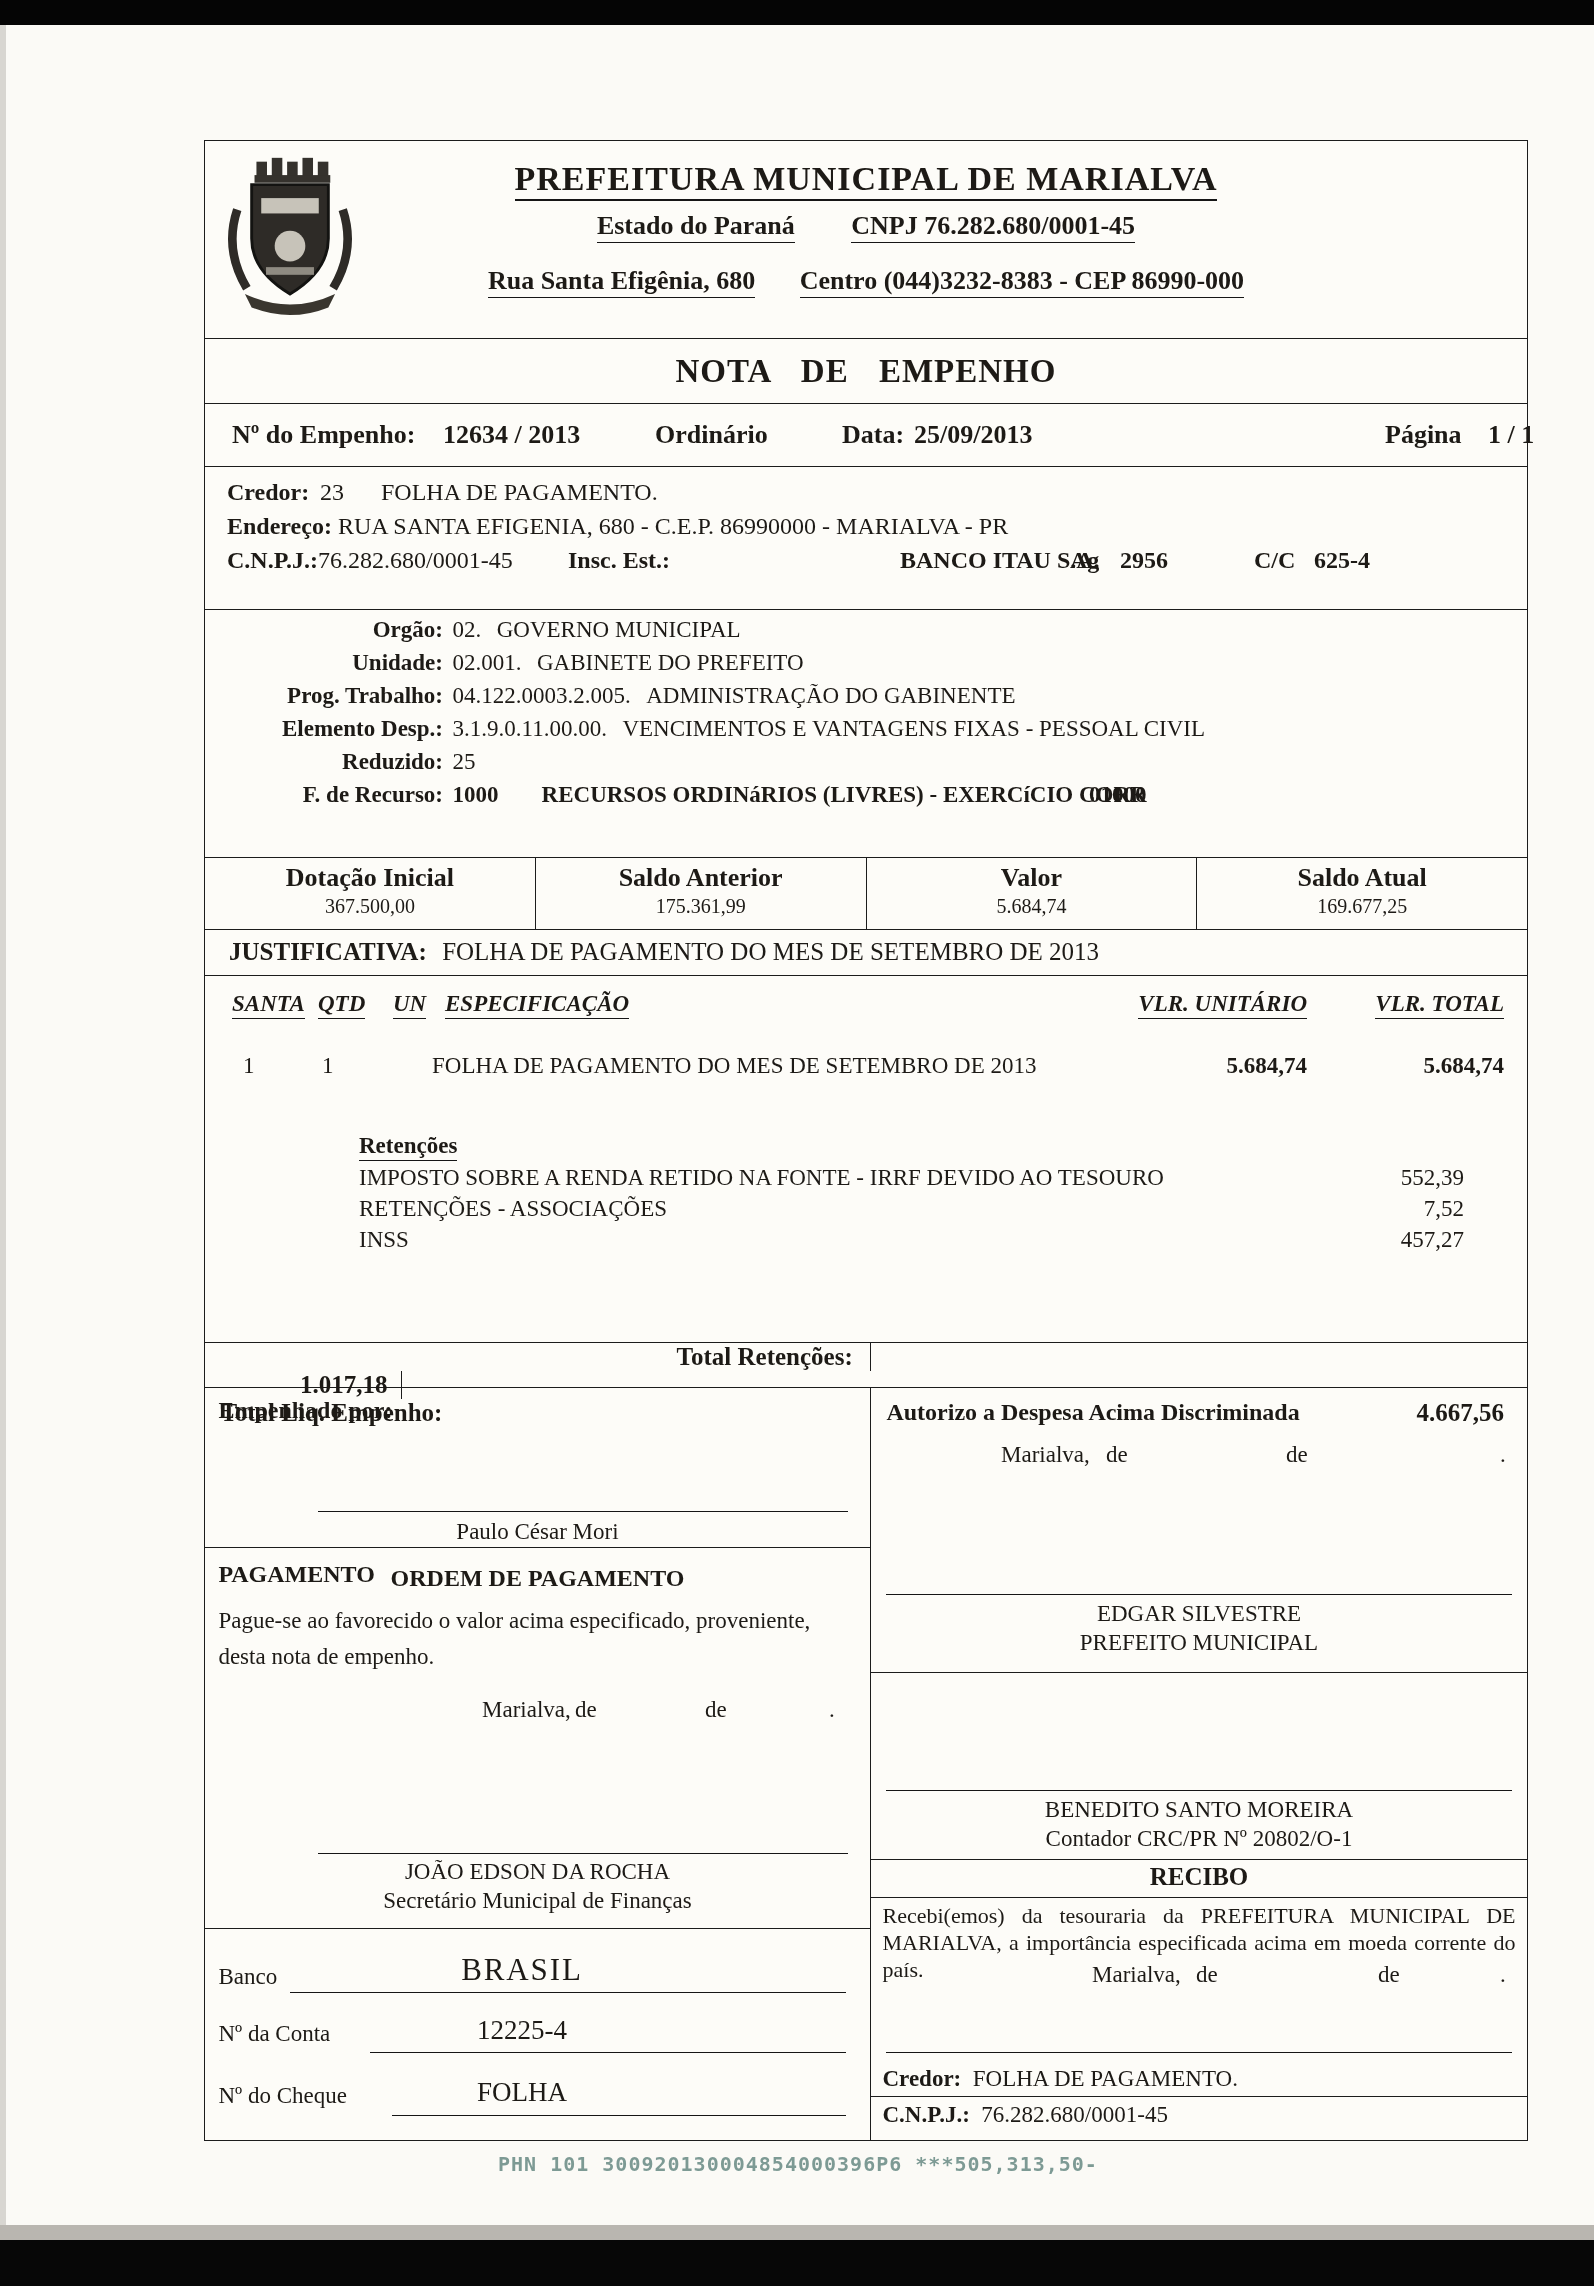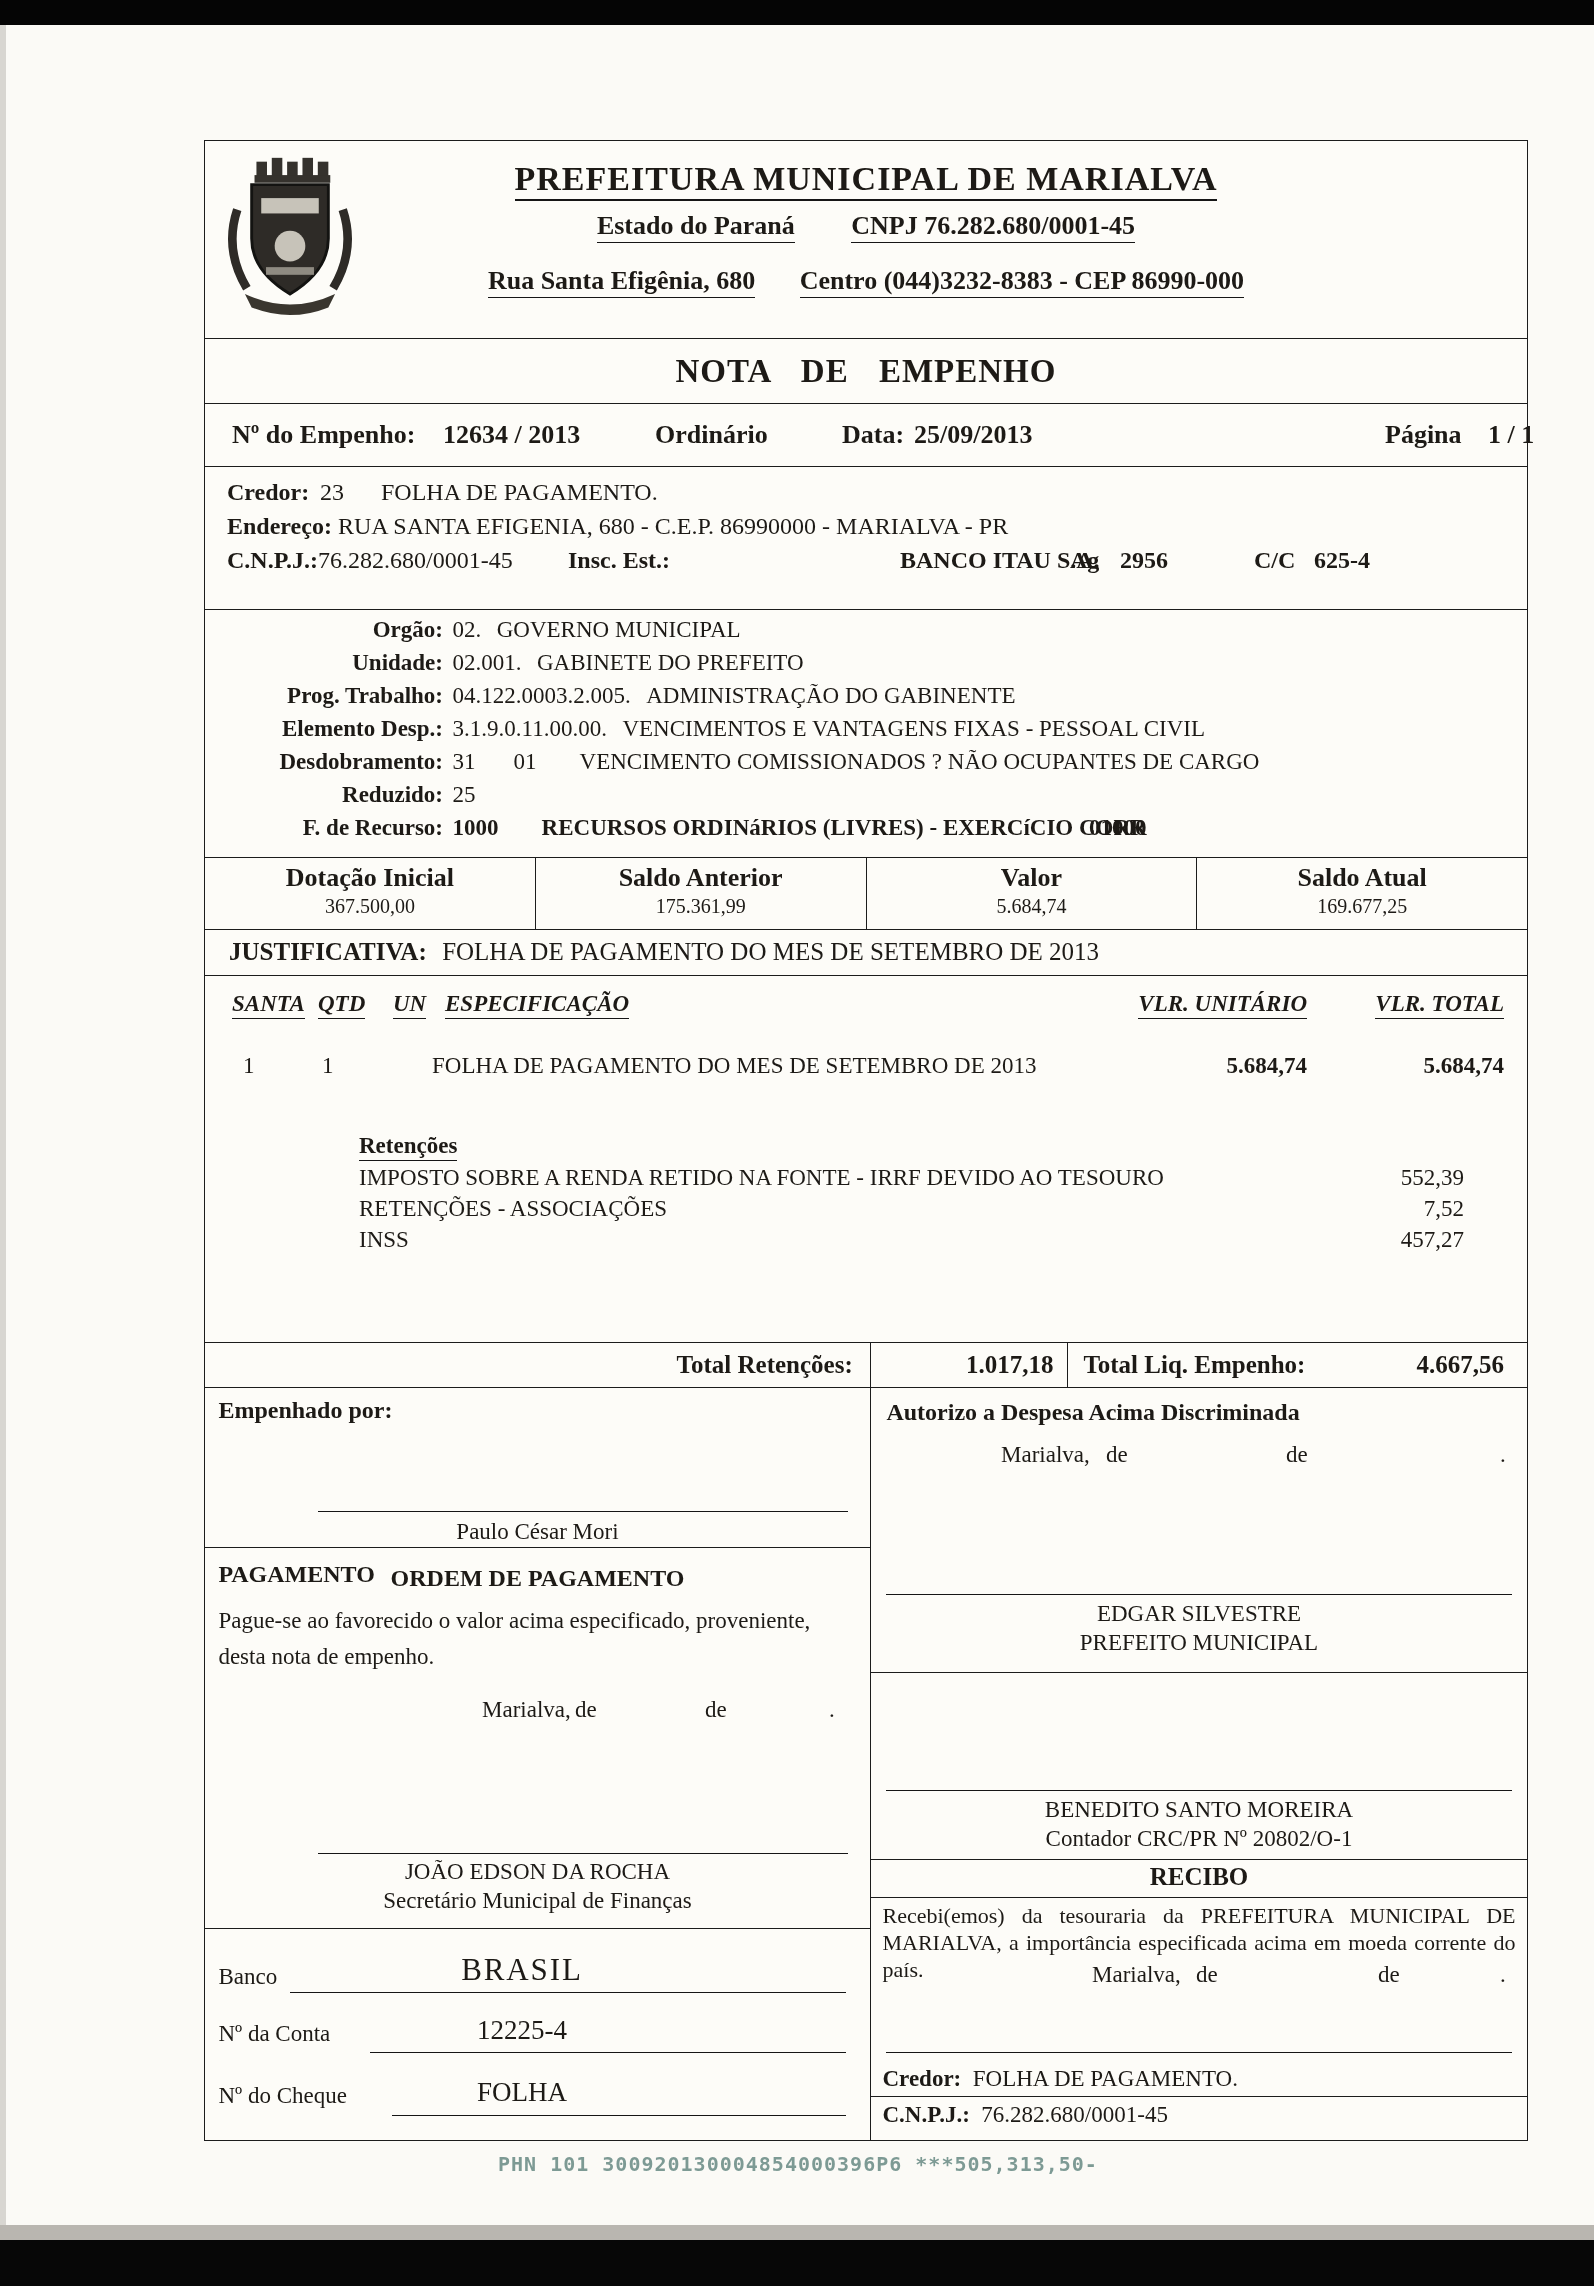--- a/index.html
+++ b/index.html
@@ -95,21 +95,21 @@
   .ith-item { left:27px; } .ith-qtd { left:113px; } .ith-un { left:188px; } .ith-spec { left:240px; }
   .ith-unit { right:220px; } .ith-total { right:23px; }
   .itv { top:77px; }
   .itv-item { left:38px; } .itv-qtd { left:117px; } .itv-spec { left:227px; }
   .itv-unit { right:220px; font-weight:bold; } .itv-total { right:23px; font-weight:bold; }
   .ret-title { left:154px; top:157px; font-weight:bold; border-bottom:1.9px solid #161616; padding-bottom:1px; }
   .ret-d1 { left:154px; top:189px;text-align:right; } .ret-d2 { left:154px; top:220px; } .ret-d3 { left:154px; top:251px; }
   .ret-v1 { right:63px; top:189px; } .ret-v2 { right:63px; top:220px; } .ret-v3 { right:63px; top:251px; }
 
   
-  .sec-totals { height:45px; display:flex; font-size:25px; font-weight:bold; }
+  .sec-totals { height:45px; display:flex; font-size:25px; font-weight:bold;flex-direction:column; }
   .tot-c1 { width:666px; border-right:1.9px solid #1c1c1c; display:flex; align-items:center; justify-content:flex-end; padding-right:17.3px; }
   .tot-c2 { width:197px; border-right:1.9px solid #1c1c1c; display:flex; align-items:center; justify-content:flex-end; padding-right:13.4px; }
   .tot-c3 { flex:1; display:flex; align-items:center; justify-content:space-between; padding:0 23px 0 15.4px; }
 
   
   .sec-lower { height:752px; border-bottom:none; display:flex; }
   .low-left { width:666px; border-right:1.9px solid #1c1c1c; position:relative; font-size:23px; }
   .low-right { flex:1; position:relative; font-size:23px; }
   .sigline { position:absolute; border-top:1.9px solid #161616; height:0; }
   .ctr { text-align:center; position:absolute; left:0; right:0; }
@@ -262,26 +262,20 @@
         <span class="bg-label">Prog. Trabalho:</span>
         <span class="bg-code">04.122.0003.2.005.</span>
         <span class="bg-desc">ADMINISTRAÇÃO DO GABINENTE</span>
       </div>
       <div class="bg-row">
         <span class="bg-label">Elemento Desp.:</span>
         <span class="bg-code">3.1.9.0.11.00.00.</span>
         <span class="bg-desc">VENCIMENTOS E VANTAGENS FIXAS - PESSOAL CIVIL</span>
       </div>
       <div class="bg-row">
-        <span class="bg-label">Desdobramento:</span>
-        <span class="bg-code">31</span>
-        <span class="bg-code bg-code2">01</span>
-        <span class="bg-desc bg-desc-wide">VENCIMENTO COMISSIONADOS ? NÃO OCUPANTES DE CARGO</span>
-      </div>
-      <div class="bg-row">
         <span class="bg-label">Reduzido:</span>
         <span class="bg-code">25</span>
       </div>
       <div class="bg-row">
         <span class="bg-label">F. de Recurso:</span>
         <span class="bg-code bg-bold">1000</span>
         <span class="bg-desc bg-desc-wide bg-bold">RECURSOS ORDINáRIOS (LIVRES) - EXERCíCIO CORR</span>
         <span class="bg-extra">01000</span>
       </div>
 

